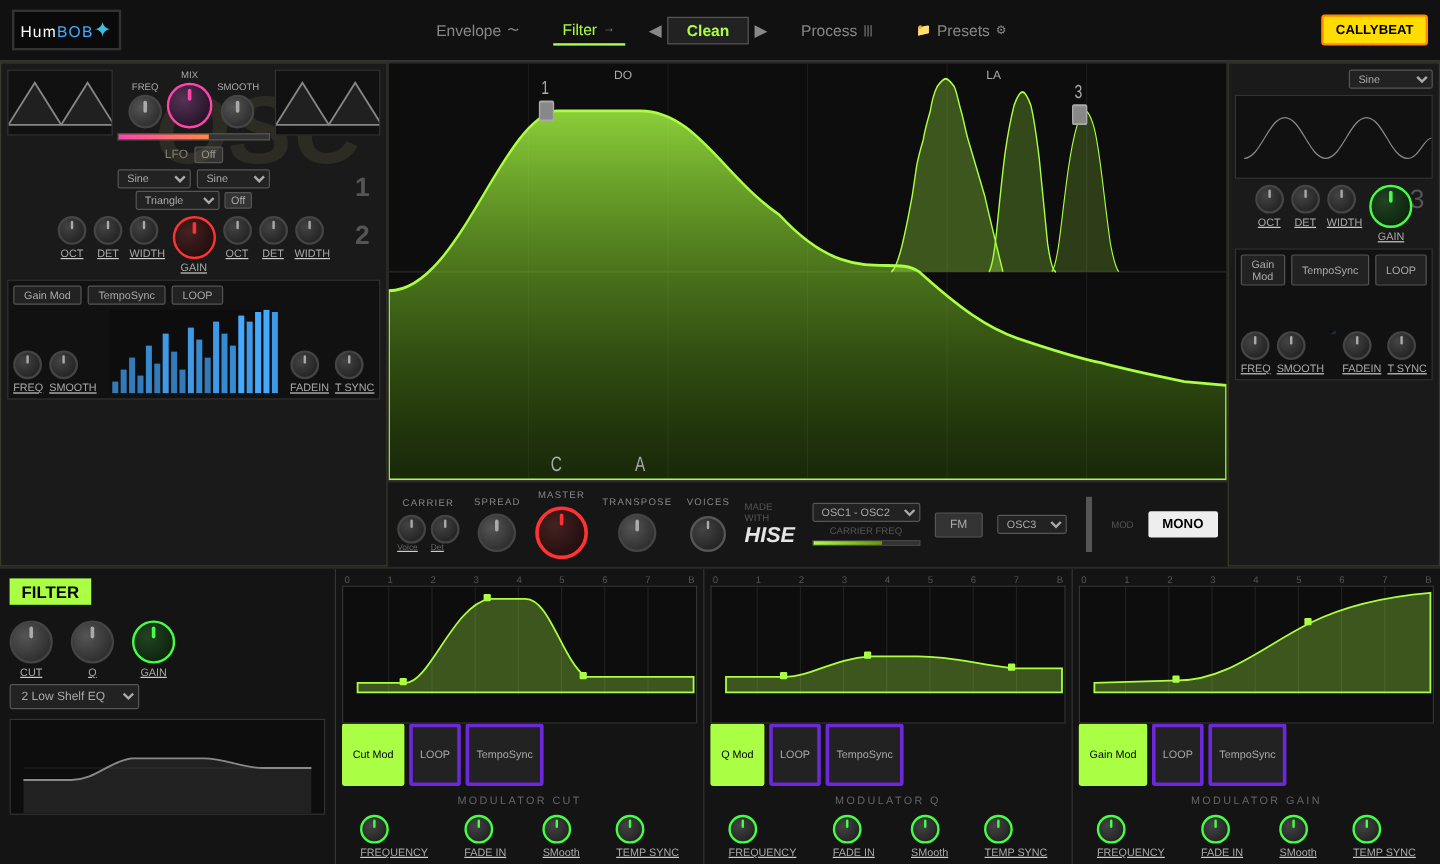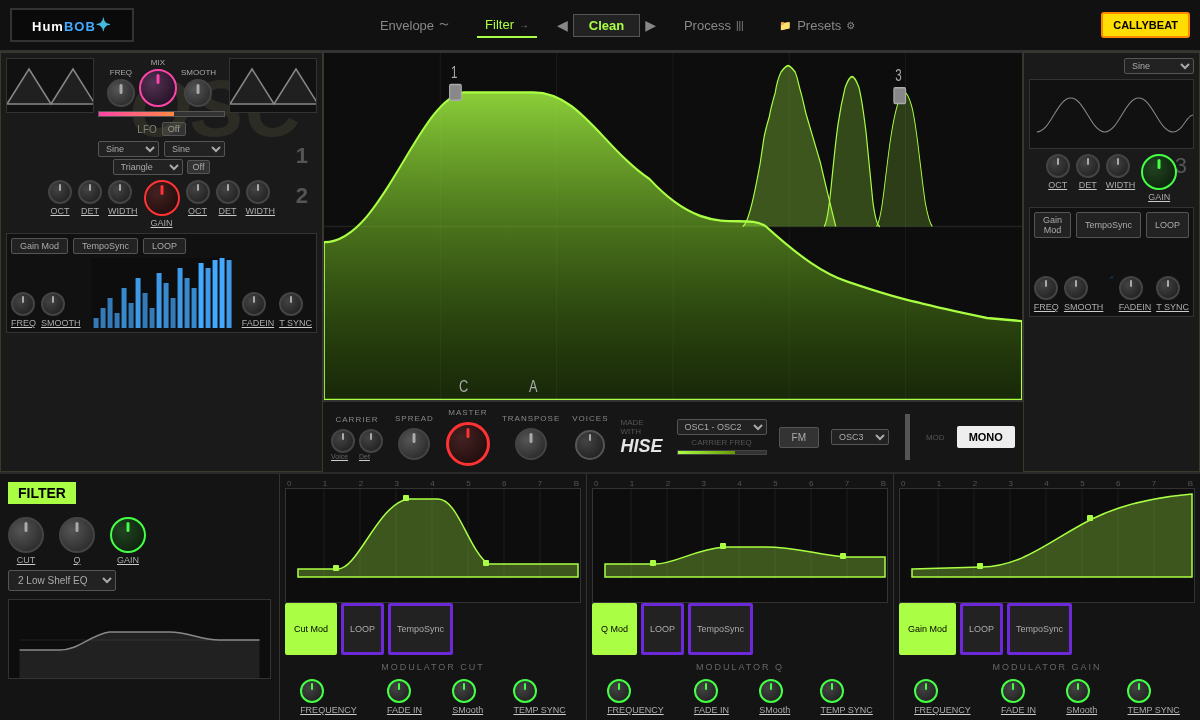--- a/index.html
+++ b/index.html
@@ -19,23 +19,23 @@
       align-items: center;
       background: #111;
       height: 52px;
       padding: 0 10px;
       border-bottom: 2px solid #333;
       gap: 10px;
     }
     .logo {
       background: #0a0a0a;
       border: 2px solid #333;
-      padding: 4px 20px;
+      padding: 4px 5px;
       font-size: 13px;
-      font-weight: bold;
+      font-weight: normal;
       color: #fff;
       letter-spacing: 1px;
     }
     .logo .hum { color: #fff; }
     .logo .num { color: #4af; }
     .logo .star { color: #4bd; font-size: 18px; }
 
     .nav-tabs {
       display: flex;
       align-items: center;
@@ -601,20 +601,24 @@
           <div class="knob-label">T SYNC</div>
         </div>
       </div>
     </div>
   </div>
 
   <div class="filter-center">
 
     <div class="filter-graph" style="flex:1;background:#111;border:1px solid #333;position:relative;">
       
+      <div style="position:absolute;top:5px;left:0;right:0;display:flex;justify-content:space-around;font-size:10px;color:#aaa;padding:0 40px;">
+        <span>DO</span>
+        <span>LA</span>
+      </div>
       <svg viewBox="0 0 600 220" width="100%" height="100%" preserveAspectRatio="none">
         <defs>
           <linearGradient id="filterGrad" x1="0" y1="0" x2="0" y2="1">
             <stop offset="0%" stop-color="#aaff44" stop-opacity="0.8"></stop>
             <stop offset="100%" stop-color="#336600" stop-opacity="0.3"></stop>
           </linearGradient>
         </defs>
         <rect width="600" height="220" fill="#0d0d0d"></rect>
 
         <line x1="0" y1="110" x2="600" y2="110" stroke="#222" stroke-width="1"></line>

